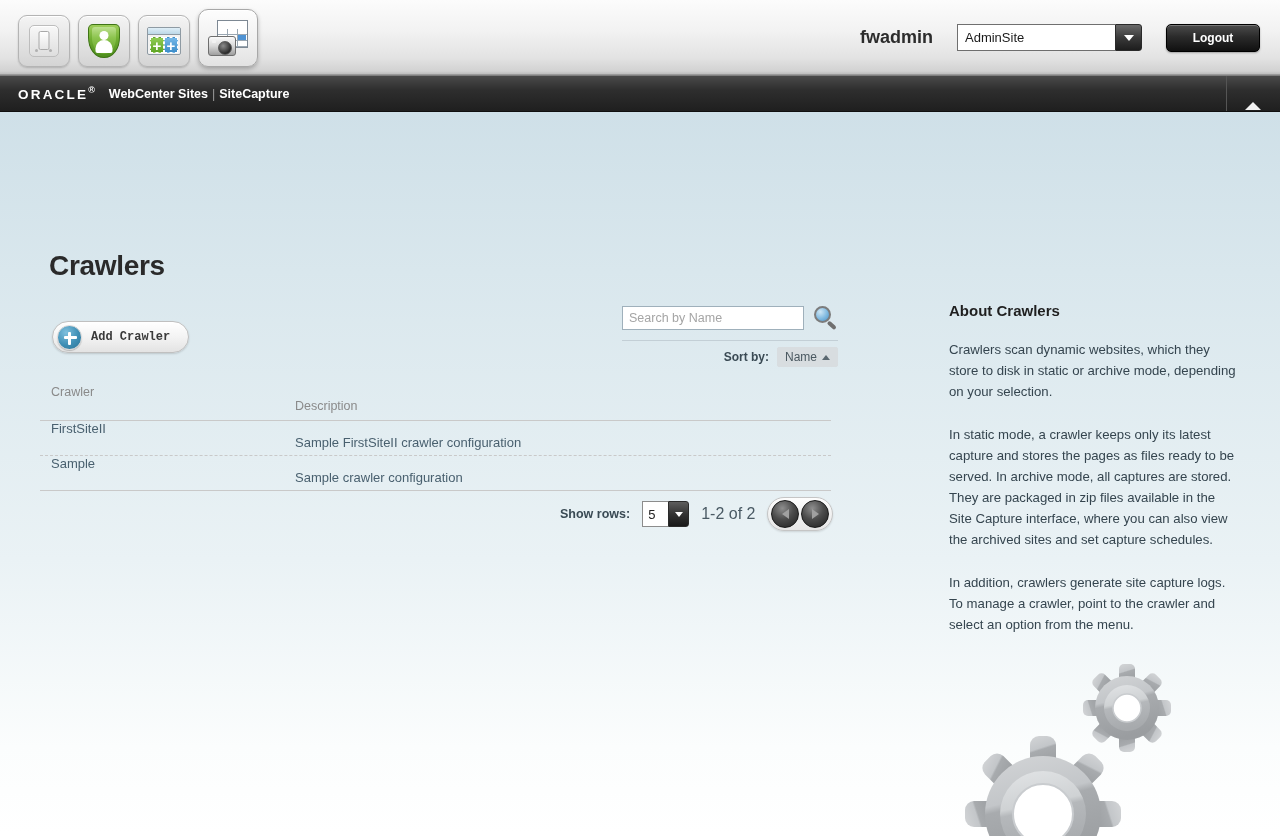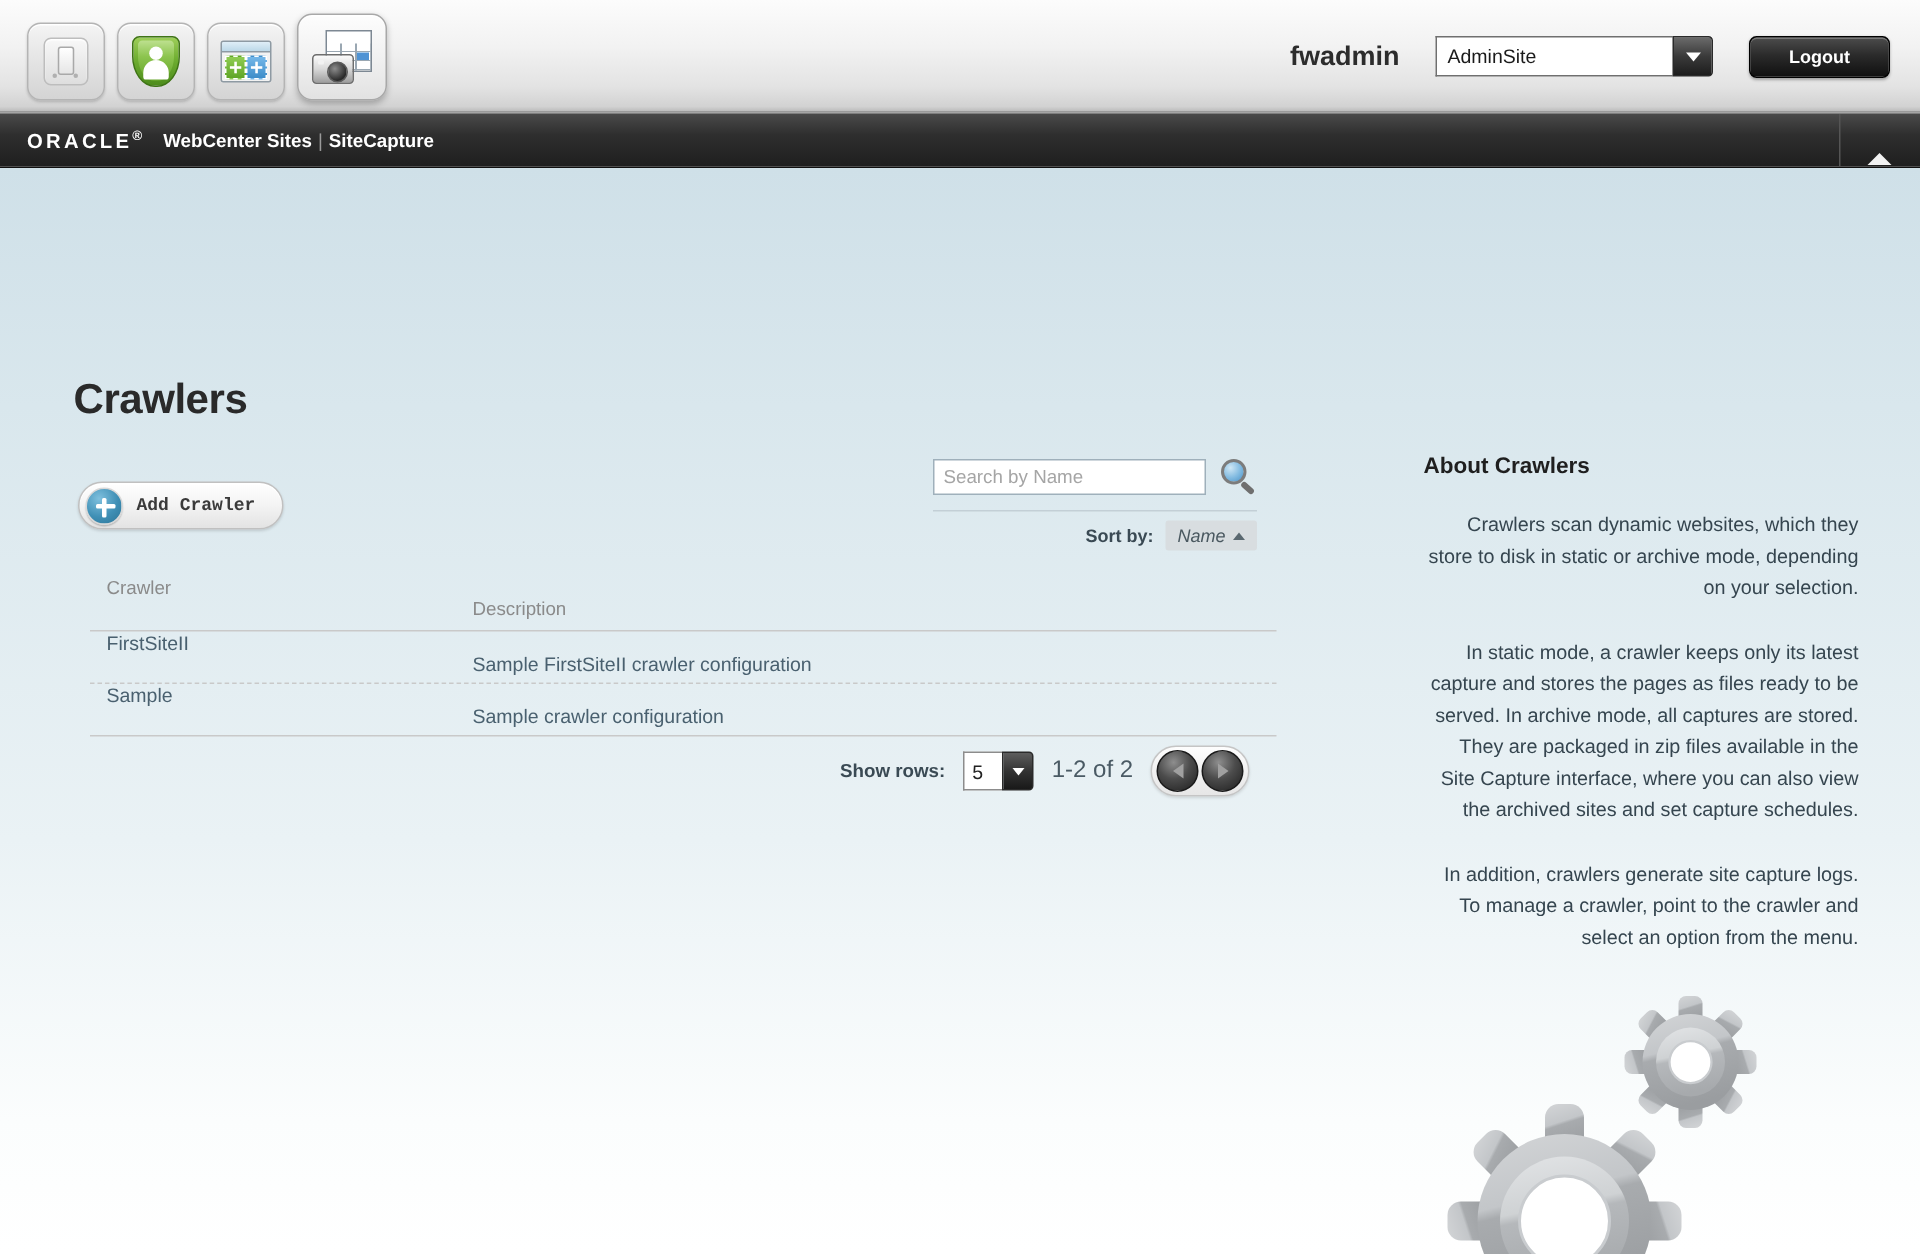--- a/index.html
+++ b/index.html
@@ -272,30 +272,30 @@
     background: #c3cfd6;
   }
   .sort-row {
     position: absolute; left: 622px; top: 235px; width: 216px;
     display: flex; align-items: center; justify-content: flex-end; gap: 8px;
   }
   .sort-label { font-size: 12px; font-weight: bold; color: #3a4a54; }
   .sort-btn {
     background: #d8dde0; border: 1px solid #d8dde0; border-radius: 2px;
     padding: 2px 7px; font-size: 12px; color: #4a5860;
-    display: flex; align-items: center; gap: 5px; cursor: pointer; font-style: italic;
+    display: flex; align-items: center; gap: 5px; cursor: pointer;
   }
   .sort-btn .caret {
     width: 0; height: 0;
     border-left: 4px solid transparent; border-right: 4px solid transparent;
     border-bottom: 5px solid #5a6870;
   }
 
   
-  .tbl-wrap { position: absolute; left: 60px; top: 273px; width: 791px; }
+  .tbl-wrap { position: absolute; left: 40px; top: 273px; width: 791px; }
   .tbl-head {
     display: flex; padding: 0 0 7px 0;
     border-bottom: 1px solid #c9c9c9;
   }
   .tbl-head div { font-size: 12.5px; color: #8a8a8a; }
   .col-a { width: 253px; padding-left: 11px; }
   .col-b { flex: 1; padding-left: 2px; margin-top: 14px; }
   .tbl-row {
     display: flex; height: 35px;
     border-bottom: 1px dashed #c9c9c9;
@@ -347,21 +347,21 @@
   .nav-btn .ar-r { border-left: 7px solid #a0a0a0; }
 
   
   .about {
     position: absolute; left: 949px; top: 190px; width: 290px;
   }
   .about h2 {
     margin: 0 0 20px 0; font-size: 15px; font-weight: bold; color: #1f1f1f;
   }
   .about p {
-    margin: 0 0 22px 0; font-size: 13.2px; line-height: 21px; color: #35454f; text-align: right;
+    margin: 0 0 22px 0; font-size: 13.2px; line-height: 21px; color: #35454f;
   }
   .gears {
     position: absolute; left: 955px; top: 552px; width: 230px; height: 235px;
   }
 </style>
 </head>
 <body>
 
 <div class="appbar">
 

